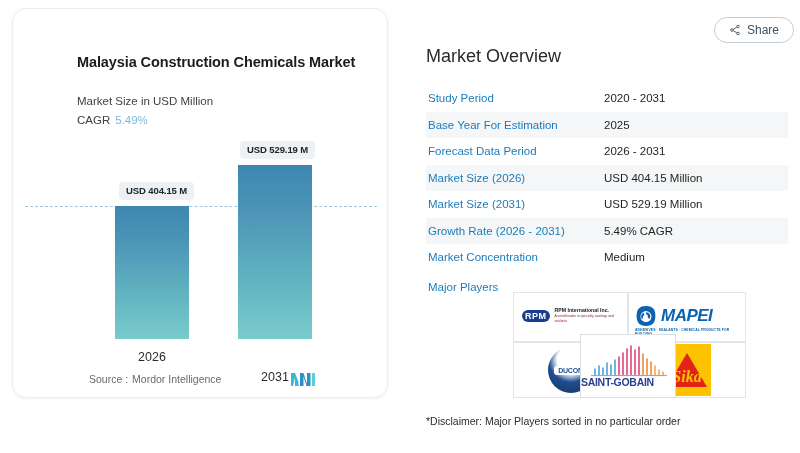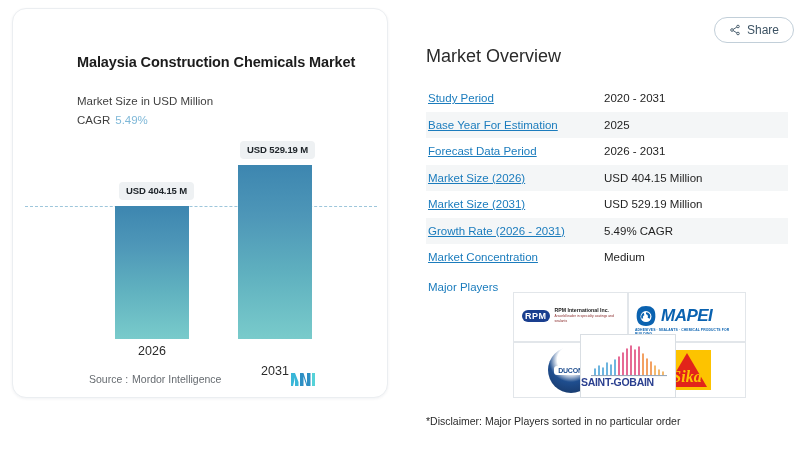--- a/index.html
+++ b/index.html
@@ -111,21 +111,21 @@
     font-weight: bold;
     color: #20262b;
     white-space: nowrap;
     letter-spacing: -0.1px;
   }
   .chip-2026 { left: 94px; top: 43px; }
   .chip-2031 { left: 215px; top: 2px; }
 
   .xlabel {
     position: absolute;
-    top: 205px;
+    top: 211px;
     font-size: 12.5px;
     color: #2b2b2b;
     text-align: center;
     width: 74px;
   }
   .xlabel-2026 { left: 90px; }
   .xlabel-2031 { left: 213px; margin-top: 20px; }
 
   .source-row {
     position: absolute;
@@ -191,21 +191,20 @@
     align-items: center;
     height: 26.5px;
     font-size: 11.5px;
   }
   .trow.alt { background: #f4f6f7; }
   .tkey {
     width: 176px;
     color: #1b7cbd;
     padding-left: 2px;
     white-space: nowrap;
-    text-decoration: underline;
   }
   .tval {
     color: #1f1f1f;
     white-space: nowrap;
   }
 
   .players-label {
     position: absolute;
     left: 20px;
     top: 281px;
@@ -268,21 +267,21 @@
     background:radial-gradient(circle at 50% 28%, #ffffff 0 34%, #1f4e8f 55%, #16325e 100%);
     display:flex; align-items:center; justify-content:center;
   }
   .ducon-pill {
     background:#ffffff; border-radius:3px; padding:1px 4px;
     font-size:7px; font-weight:bold; color:#1f4e8f; letter-spacing:-0.2px;
   }
 
   .sika-box {
     position:absolute; left:50%; top:50%; transform:translate(-50%,-50%);
-    width:48px; height:40px; background:#fdc300;
+    width:48px; height:52px; background:#fdc300;
     display:flex; align-items:center; justify-content:center;
   }
 
   .sg-wrap { position:absolute; left:0; top:0; width:100%; height:100%; }
   .sg-word {
     position:absolute; left:0; bottom:9px; width:100%;
     text-align:left; font-size:10.5px; font-weight:bold;
     color:#2a3f8f; letter-spacing:-0.3px;
   }
 </style>

